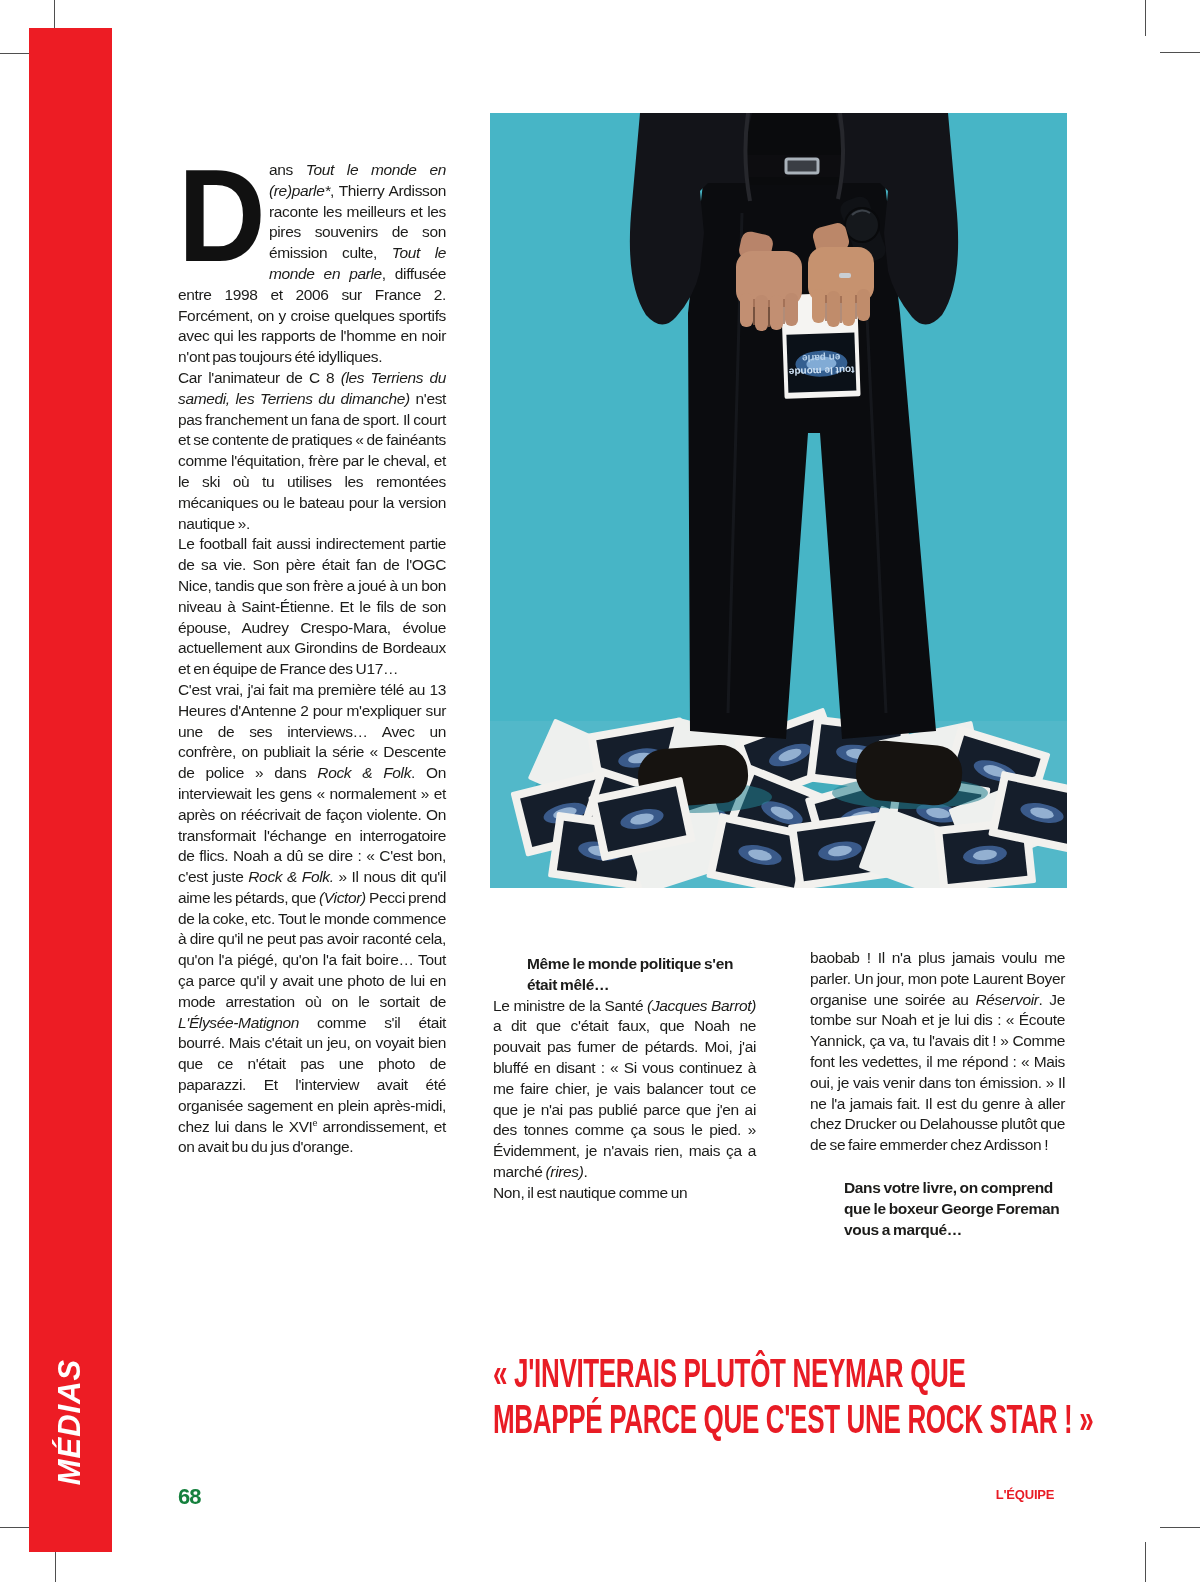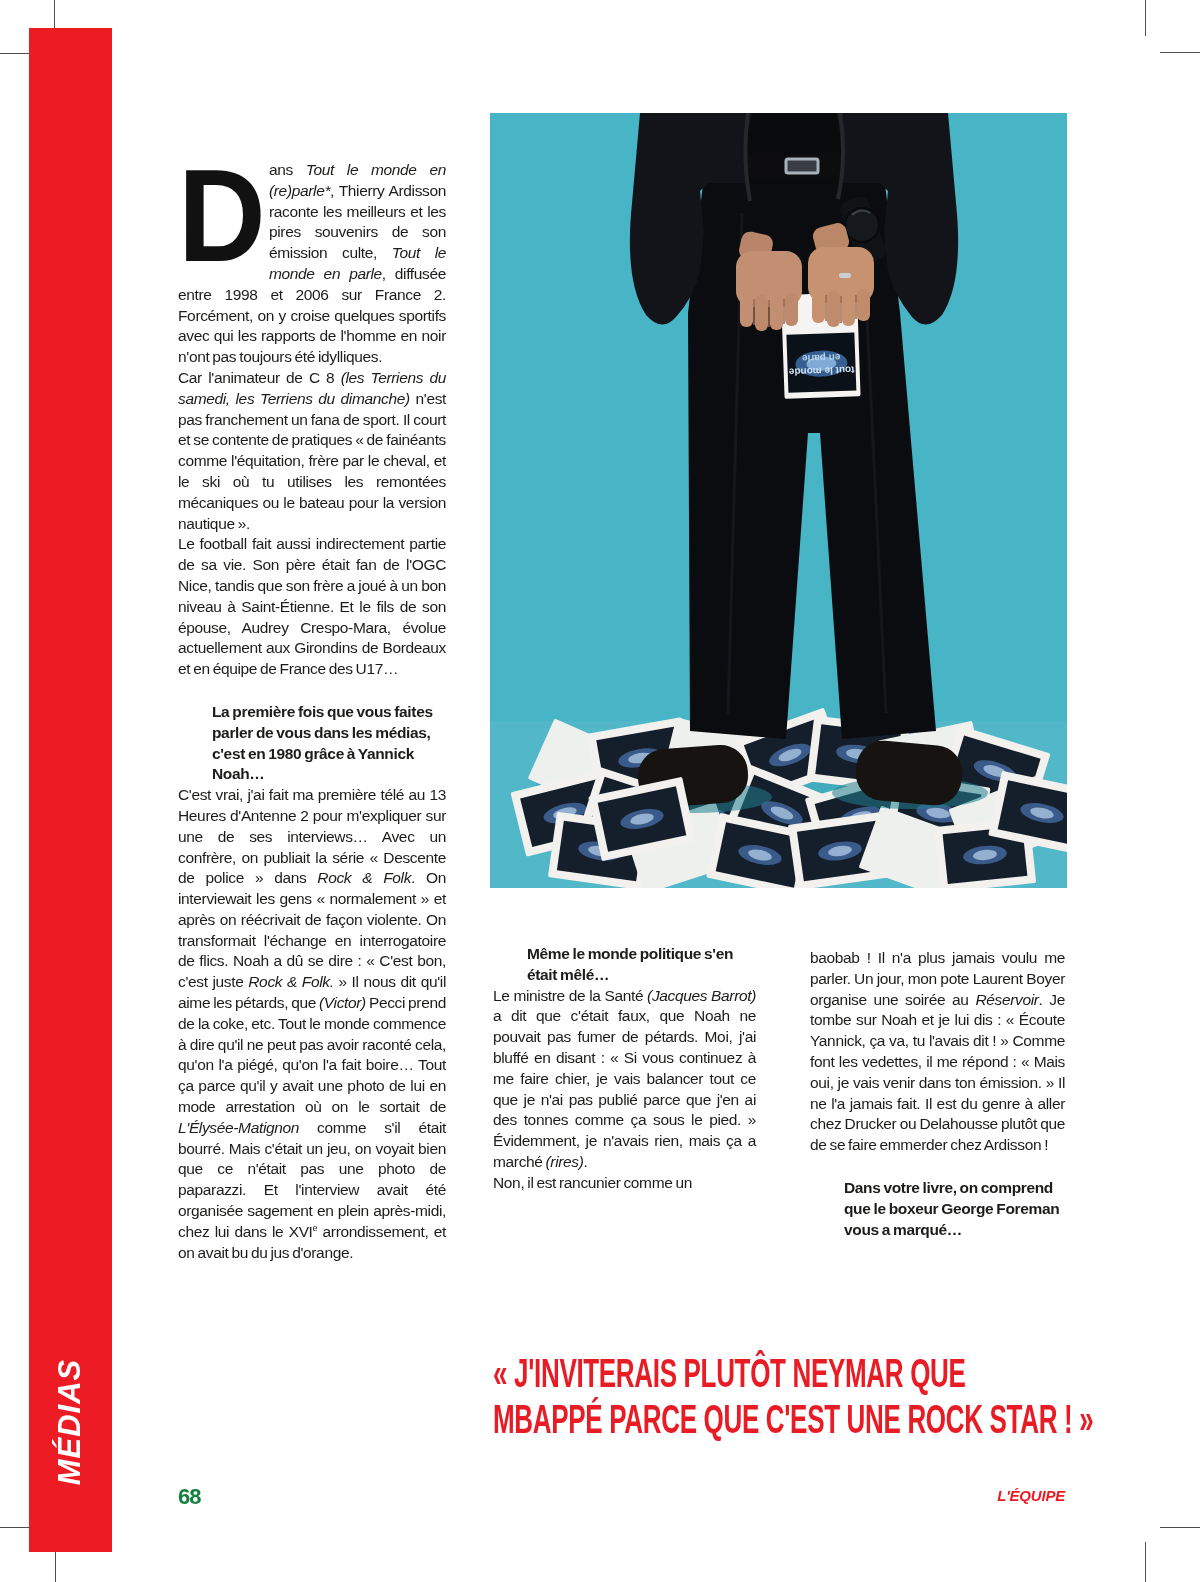--- a/index.html
+++ b/index.html
@@ -11,37 +11,37 @@
   .red-bar{position:absolute;left:29px;top:28px;width:83px;height:1524px;background:#ed1c24;}
   .section-label{position:absolute;left:70px;top:1422px;transform:translate(-50%,-50%) rotate(-90deg);
         color:#fff;font-weight:bold;font-style:italic;font-size:31px;letter-spacing:1px;white-space:nowrap;}
   
   .col{position:absolute;font-size:15.5px;line-height:20.8px;letter-spacing:-0.35px;word-spacing:-1px;}
   .col1{left:178px;top:160px;width:268px;}
   .col2{left:493px;top:944px;width:263px;}
   .col3{left:810px;top:948px;width:255px;}
   .p{margin:0;text-align:justify;}
   .q{font-weight:bold;padding-left:34px;margin:22px 0 0 0;text-align:left;}
-  .col > .q:first-child{margin-top:0;}
+  .col > .q:first-child{margin-top:10px;}
   .it{font-style:italic;}
   sup{font-size:9px;vertical-align:super;line-height:0;}
   .dropcap{float:left;width:84px;height:104px;font-size:132px;line-height:104px;font-weight:bold;
         margin:4px 7px 0 0;transform:scaleX(.92);transform-origin:left top;color:#111;}
   
   .photo{position:absolute;left:490px;top:113px;width:577px;height:775px;}
   .photo svg{display:block;width:100%;height:100%;}
   
   .quote{position:absolute;left:493px;top:1350px;width:900px;color:#e81c25;font-weight:bold;
         font-size:40px;line-height:46px;letter-spacing:-0.5px;transform:scaleX(0.65);
         transform-origin:left top;}
   .quote div{white-space:nowrap;}
   
   .page-number{position:absolute;left:178px;top:1484px;font-size:22px;font-weight:bold;letter-spacing:-1px;color:#15803d;}
-  .brand{position:absolute;left:985px;top:1487px;width:80px;text-align:right;color:#e81c25;
-        font-weight:bold;font-style:italic;font-size:15px;letter-spacing:-0.2px;}
+  .brand{position:absolute;left:985px;top:1487px;width:80px;text-align:center;color:#e81c25;
+        font-weight:bold;font-size:13px;letter-spacing:-0.2px;}
 </style>
 </head>
 <body>
 
 <div class="page">
 
   <div>
     <div class="crop" style="left:54px;top:0;width:1px;height:36px;"></div>
     <div class="crop" style="left:0;top:53px;width:40px;height:1px;"></div>
     <div class="crop" style="left:1145px;top:0;width:1px;height:36px;"></div>
@@ -154,27 +154,26 @@
         <path d="M336,182 L336,208 M351,183 L351,210 M366,182 L366,206" stroke="#9a6a50" stroke-width="1.5"></path>
         <rect x="349" y="160" width="12" height="5" rx="2" fill="#c9ced3"></rect>
       </g>
     </svg>
   </div>
 
   <div class="col col1">
       <div class="p"><span class="dropcap">D</span><span>ans </span><span class="it">Tout le monde en (re)parle*</span><span>, Thierry Ardisson raconte les meilleurs et les pires souvenirs de son émission culte, </span><span class="it">Tout le monde en parle</span><span>, diffusée entre 1998 et 2006 sur France 2. Forcément, on y croise quelques sportifs avec qui les rapports de l'homme en noir n'ont pas toujours été idylliques.</span></div>
       <div class="p"><span>Car l'animateur de C 8 </span><span class="it">(les Terriens du samedi, les Terriens du dimanche)</span><span> n'est pas franchement un fana de sport. Il court et se contente de pratiques « de fainéants comme l'équitation, frère par le cheval, et le ski où tu utilises les remontées mécaniques ou le bateau pour la version nautique ».</span></div>
       <div class="p"><span>Le football fait aussi indirectement partie de sa vie. Son père était fan de l'OGC Nice, tandis que son frère a joué à un bon niveau à Saint-Étienne. Et le fils de son épouse, Audrey Crespo-Mara, évolue actuellement aux Girondins de Bordeaux et en équipe de France des U17…</span></div>
-      <div class="q"><span>La première fois que vous faites parler de vous dans les médias, c'est en 1980 grâce à Yannick Noah…</span></div>
       <div class="p"><span>C'est vrai, j'ai fait ma première télé au 13 Heures d'Antenne 2 pour m'expliquer sur une de ses interviews… Avec un confrère, on publiait la série « Descente de police » dans </span><span class="it">Rock &amp; Folk</span><span>. On interviewait les gens « normalement » et après on réécrivait de façon violente. On transformait l'échange en interrogatoire de flics. Noah a dû se dire : « C'est bon, c'est juste </span><span class="it">Rock &amp; Folk.</span><span> » Il nous dit qu'il aime les pétards, que </span><span class="it">(Victor)</span><span> Pecci prend de la coke, etc. Tout le monde commence à dire qu'il ne peut pas avoir raconté cela, qu'on l'a piégé, qu'on l'a fait boire… Tout ça parce qu'il y avait une photo de lui en mode arrestation où on le sortait de </span><span class="it">L'Élysée-Matignon</span><span> comme s'il était bourré. Mais c'était un jeu, on voyait bien que ce n'était pas une photo de paparazzi. Et l'interview avait été organisée sagement en plein après-midi, chez lui dans le XVI</span><sup>e</sup><span> arrondissement, et on avait bu du jus d'orange.</span></div>
     </div>
   <div class="col col2">
       <div class="q"><span>Même le monde politique s'en était mêlé…</span></div>
       <div class="p"><span>Le ministre de la Santé </span><span class="it">(Jacques Barrot)</span><span> a dit que c'était faux, que Noah ne pouvait pas fumer de pétards. Moi, j'ai bluffé en disant : « Si vous continuez à me faire chier, je vais balancer tout ce que je n'ai pas publié parce que j'en ai des tonnes comme ça sous le pied. » Évidemment, je n'avais rien, mais ça a marché </span><span class="it">(rires)</span><span>.</span></div>
-      <div class="p"><span>Non, il est rancunier comme un</span></div>
+      <div class="p"><span>Non, il est nautique comme un</span></div>
     </div>
   <div class="col col3">
       <div class="p"><span>baobab ! Il n'a plus jamais voulu me parler. Un jour, mon pote Laurent Boyer organise une soirée au </span><span class="it">Réservoir</span><span>. Je tombe sur Noah et je lui dis : « Écoute Yannick, ça va, tu l'avais dit ! » Comme font les vedettes, il me répond : « Mais oui, je vais venir dans ton émission. » Il ne l'a jamais fait. Il est du genre à aller chez Drucker ou Delahousse plutôt que de se faire emmerder chez Ardisson !</span></div>
       <div class="q"><span>Dans votre livre, on comprend que le boxeur George Foreman vous a marqué…</span></div>
     </div>
 
   <div class="quote">
     <div>« J'INVITERAIS PLUTÔT NEYMAR QUE</div>
     <div>MBAPPÉ PARCE QUE C'EST UNE ROCK STAR ! »</div>
   </div>

